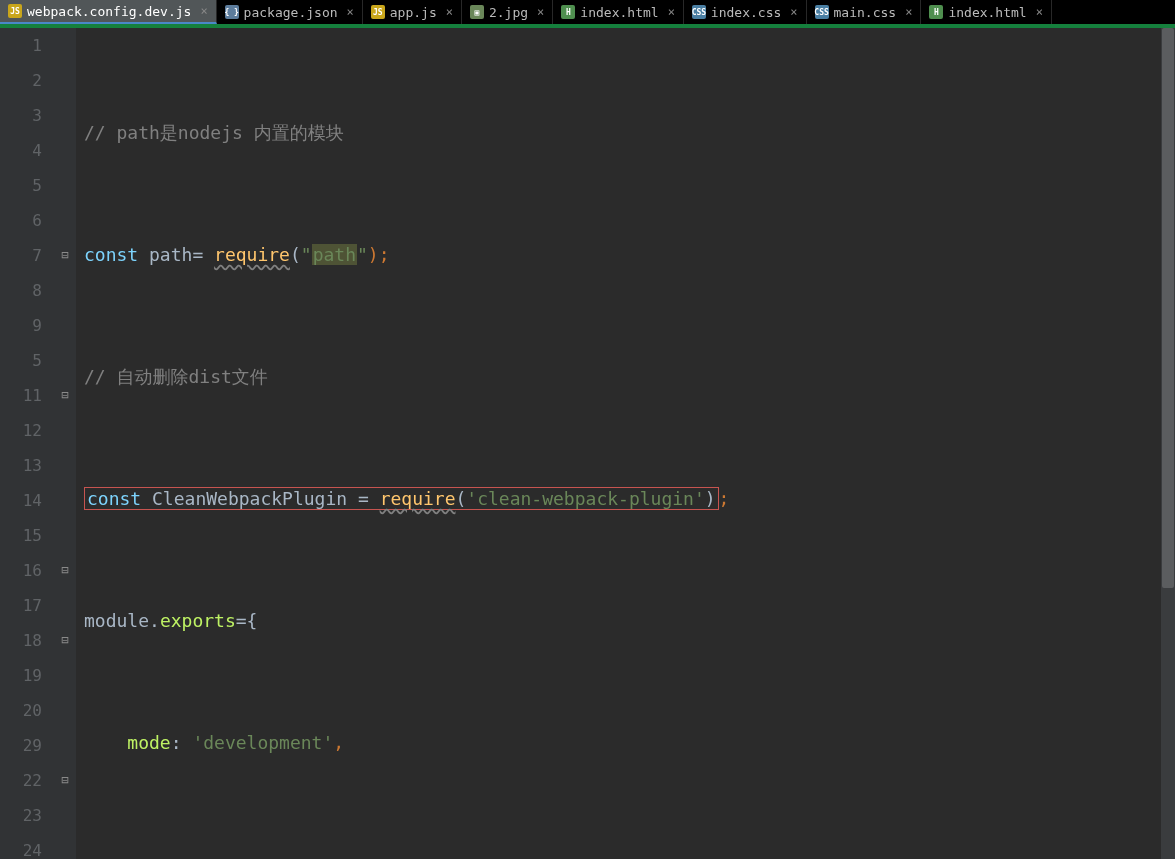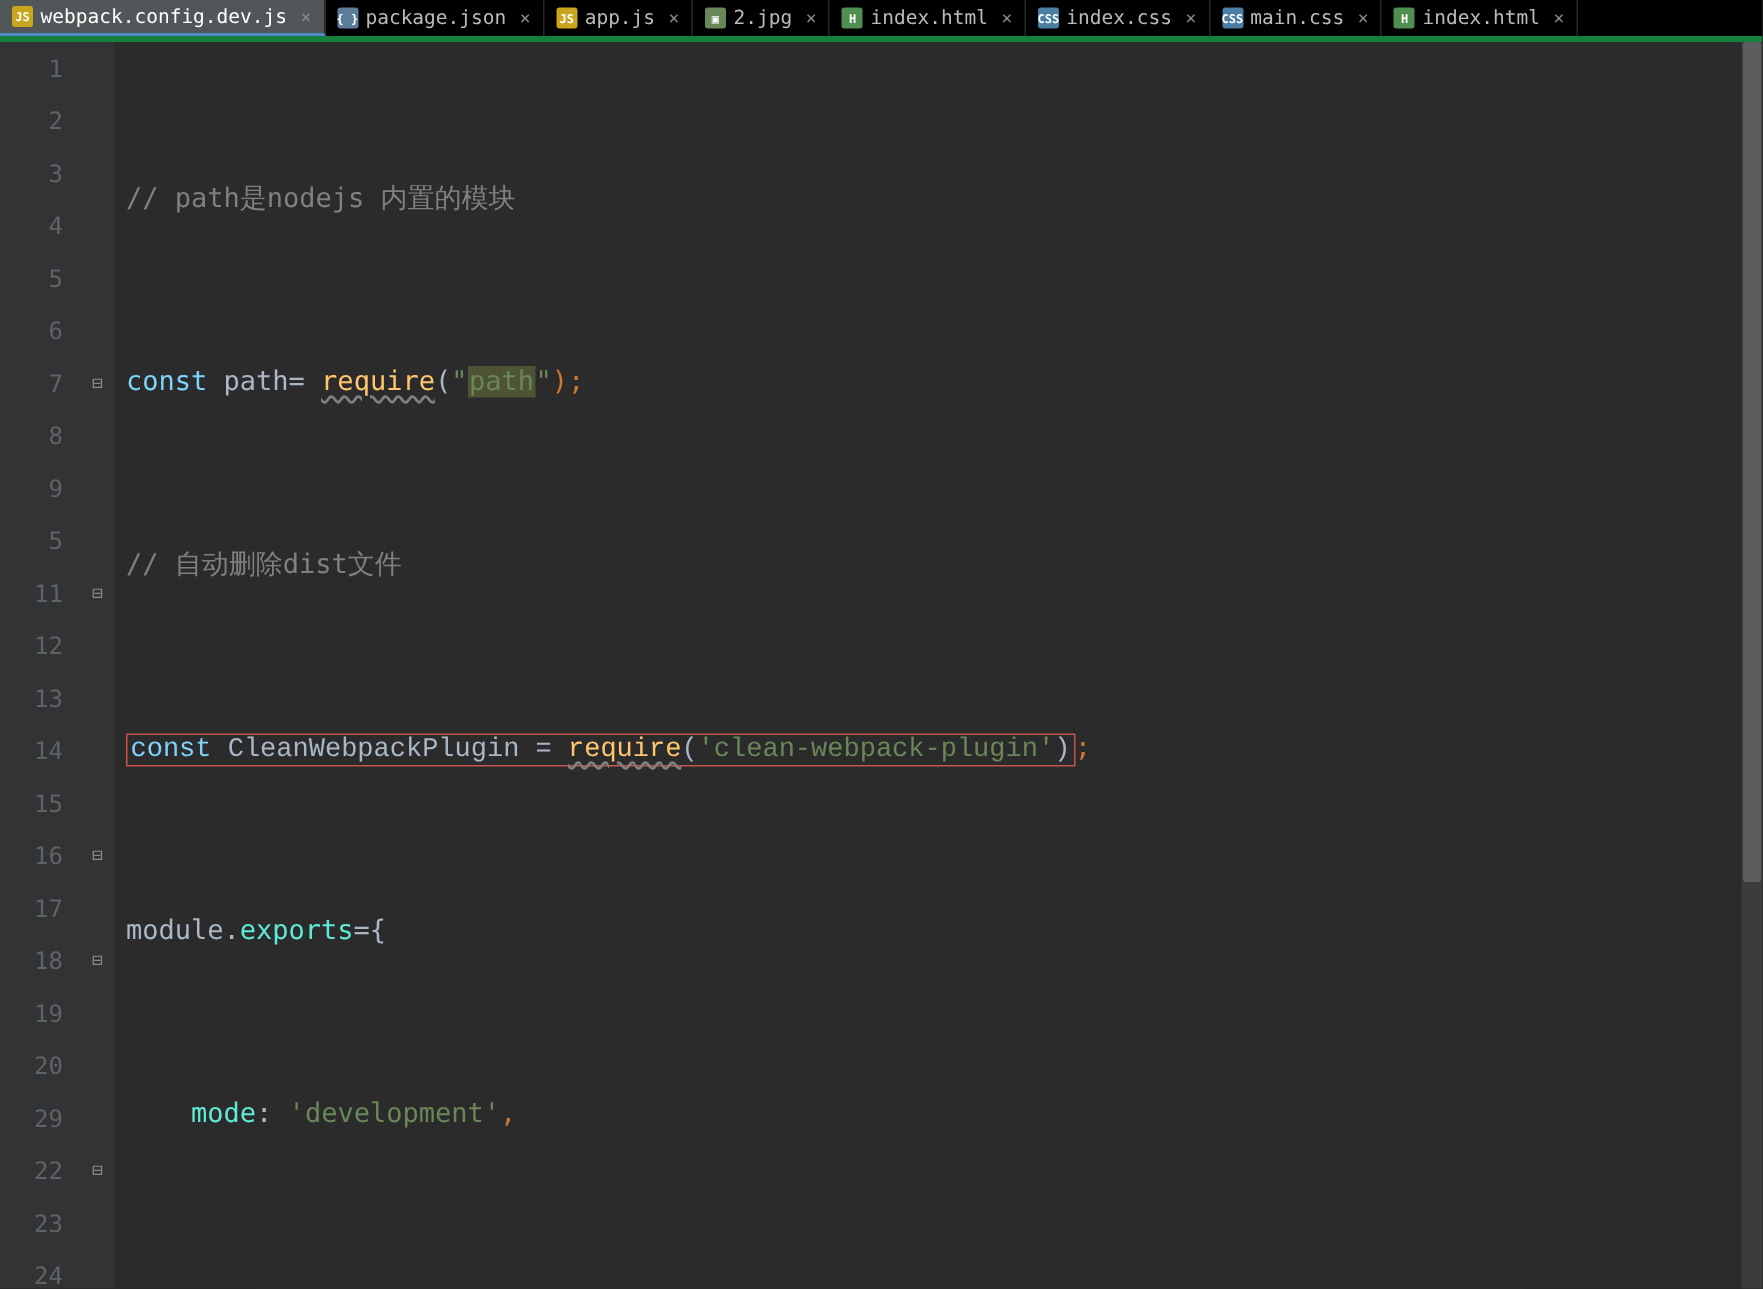--- a/index.html
+++ b/index.html
@@ -81,28 +81,28 @@
   background: #2b2b2b;
   padding-left: 8px;
   line-height: 35px;
   white-space: pre;
   position: relative;
 }
 .line { height: 35px; margin-top: 17px; }
 .kw { color: #7dd3fc; }
 .str { color: #6a8759; }
 .fn { color: #ffc66d; }
-.prop { color: #5eead4; }
+.prop { color: #bef264; }
 .cmt { color: #808080; }
 .id { color: #a9b7c6; }
 .punc { color: #cc7832; }
 .grey { color: #a9b7c6; }
 .wavy { text-decoration: underline wavy #808080; text-underline-offset:3px;}
 .hl-bg { background: #4e5335; padding:0 1px;}
-.redbox { border: 1px solid #c75450; padding: 0px 2px; font-family: Liberation Mono, monospace; }
+.redbox { border: 1px solid #c75450; padding: 0px 2px; }
 .scrollbar-v {
   position: absolute;
   right: 0;
   top: 28px;
   width: 14px;
   height: calc(859px - 28px);
   background: #3a3c3e;
 }
 .scrollbar-thumb {
   position:absolute;

